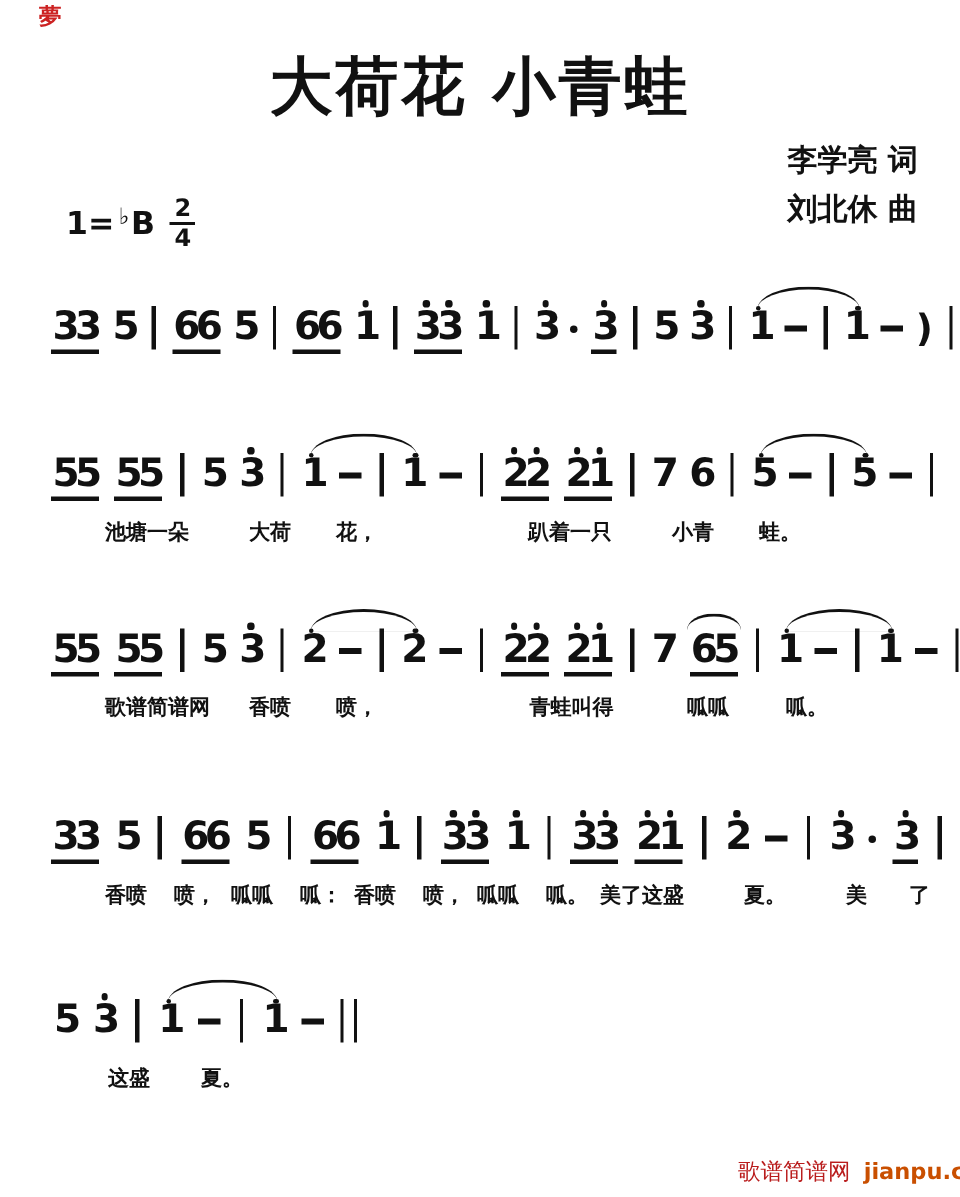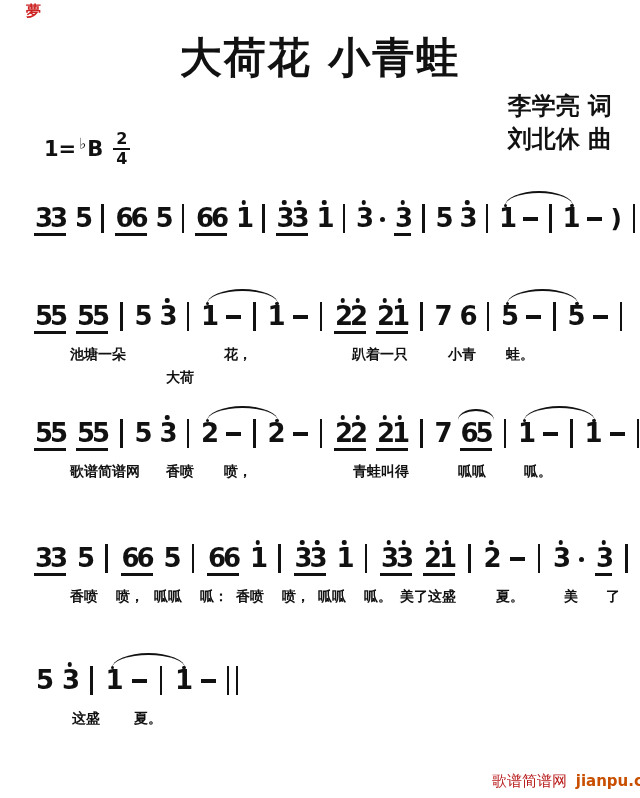--- a/index.html
+++ b/index.html
@@ -5,21 +5,21 @@
   html,body{margin:0;padding:0}
   body{
     width:640px;height:798px;background:#ffffff;position:relative;
     font-family:"DejaVu Sans","Liberation Sans",sans-serif;color:#111;
     overflow:hidden;
   }
   .seal{position:absolute;left:26px;top:4px;font-size:15px;font-weight:700;color:#cc2222;line-height:1}
   .title{position:absolute;left:0;right:0;top:30px;text-align:center;
     font-size:42px;font-weight:700;letter-spacing:2px;color:#111}
   .credits{position:absolute;right:28px;top:90px;text-align:right;
-    font-size:24px;font-weight:700;line-height:33px;color:#111}
+    font-size:20px;font-weight:700;line-height:33px;color:#111}
   .keysig{position:absolute;left:44px;top:130px;display:flex;align-items:center;
     font-size:21px;font-weight:700;color:#111}
   .keysig .flat{font-size:15px;margin:-10px 1px 0 3px}
   .keysig .meter{display:inline-flex;flex-direction:column;align-items:center;
     margin-left:10px;font-size:16px;line-height:1.15;font-weight:700}
   .keysig .meter .top{border-bottom:2px solid #111;padding:0 3px}
 
   .score-line{position:absolute;left:34px;right:10px;height:80px}
   .line-1{top:204px}.line-2{top:302px}.line-3{top:419px}.line-4{top:544px}.line-5{top:666px;left:36px}
   .notes-row{position:relative;display:flex;align-items:flex-start;gap:10px;height:34px}
@@ -193,21 +193,21 @@
         <div class="bar"></div>
         <span class="tok">
           <span class="ch">5</span>
         </span>
         <div class="dash"></div>
         <div class="bar"></div>
         <div class="arc" style="left: 172.5px; width: 71px;"></div>
         <div class="arc" style="left: 472.5px; width: 71px;"></div>
       </div>
       <span class="lyric" style="left: 36px;">池塘一朵</span>
-      <span class="lyric" style="left: 132px; margin-top: 23px;">大荷</span>
+      <span class="lyric" style="left: 132px;">大荷</span>
       <span class="lyric" style="left: 190px;">花，</span>
       <span class="lyric" style="left: 318px;">趴着一只</span>
       <span class="lyric" style="left: 414px;">小青</span>
       <span class="lyric" style="left: 472px;">蛙。</span>
     </div>
     <div class="score-line line-3">
       <div class="notes-row">
         <span class="tok u">
           <span class="ch">5</span>
           <span class="ch">5</span>

